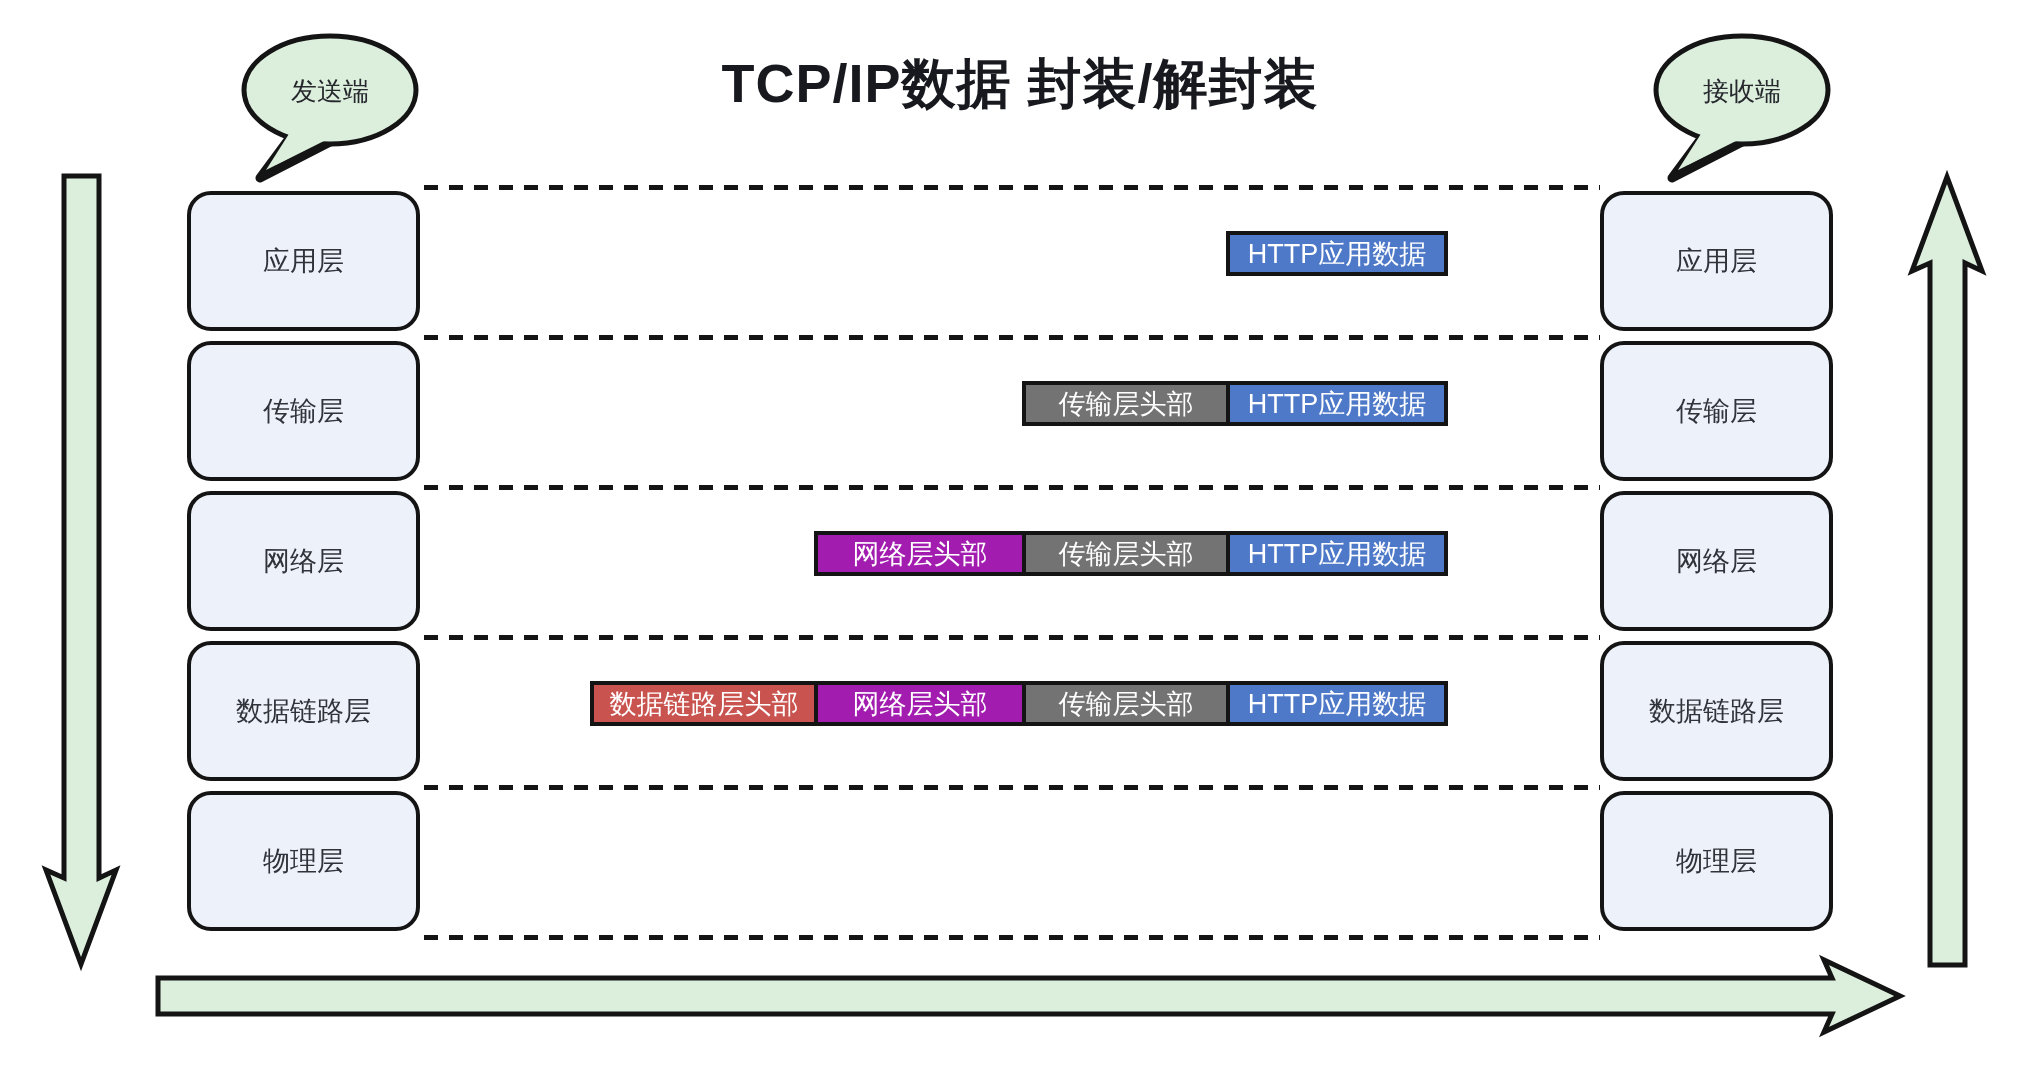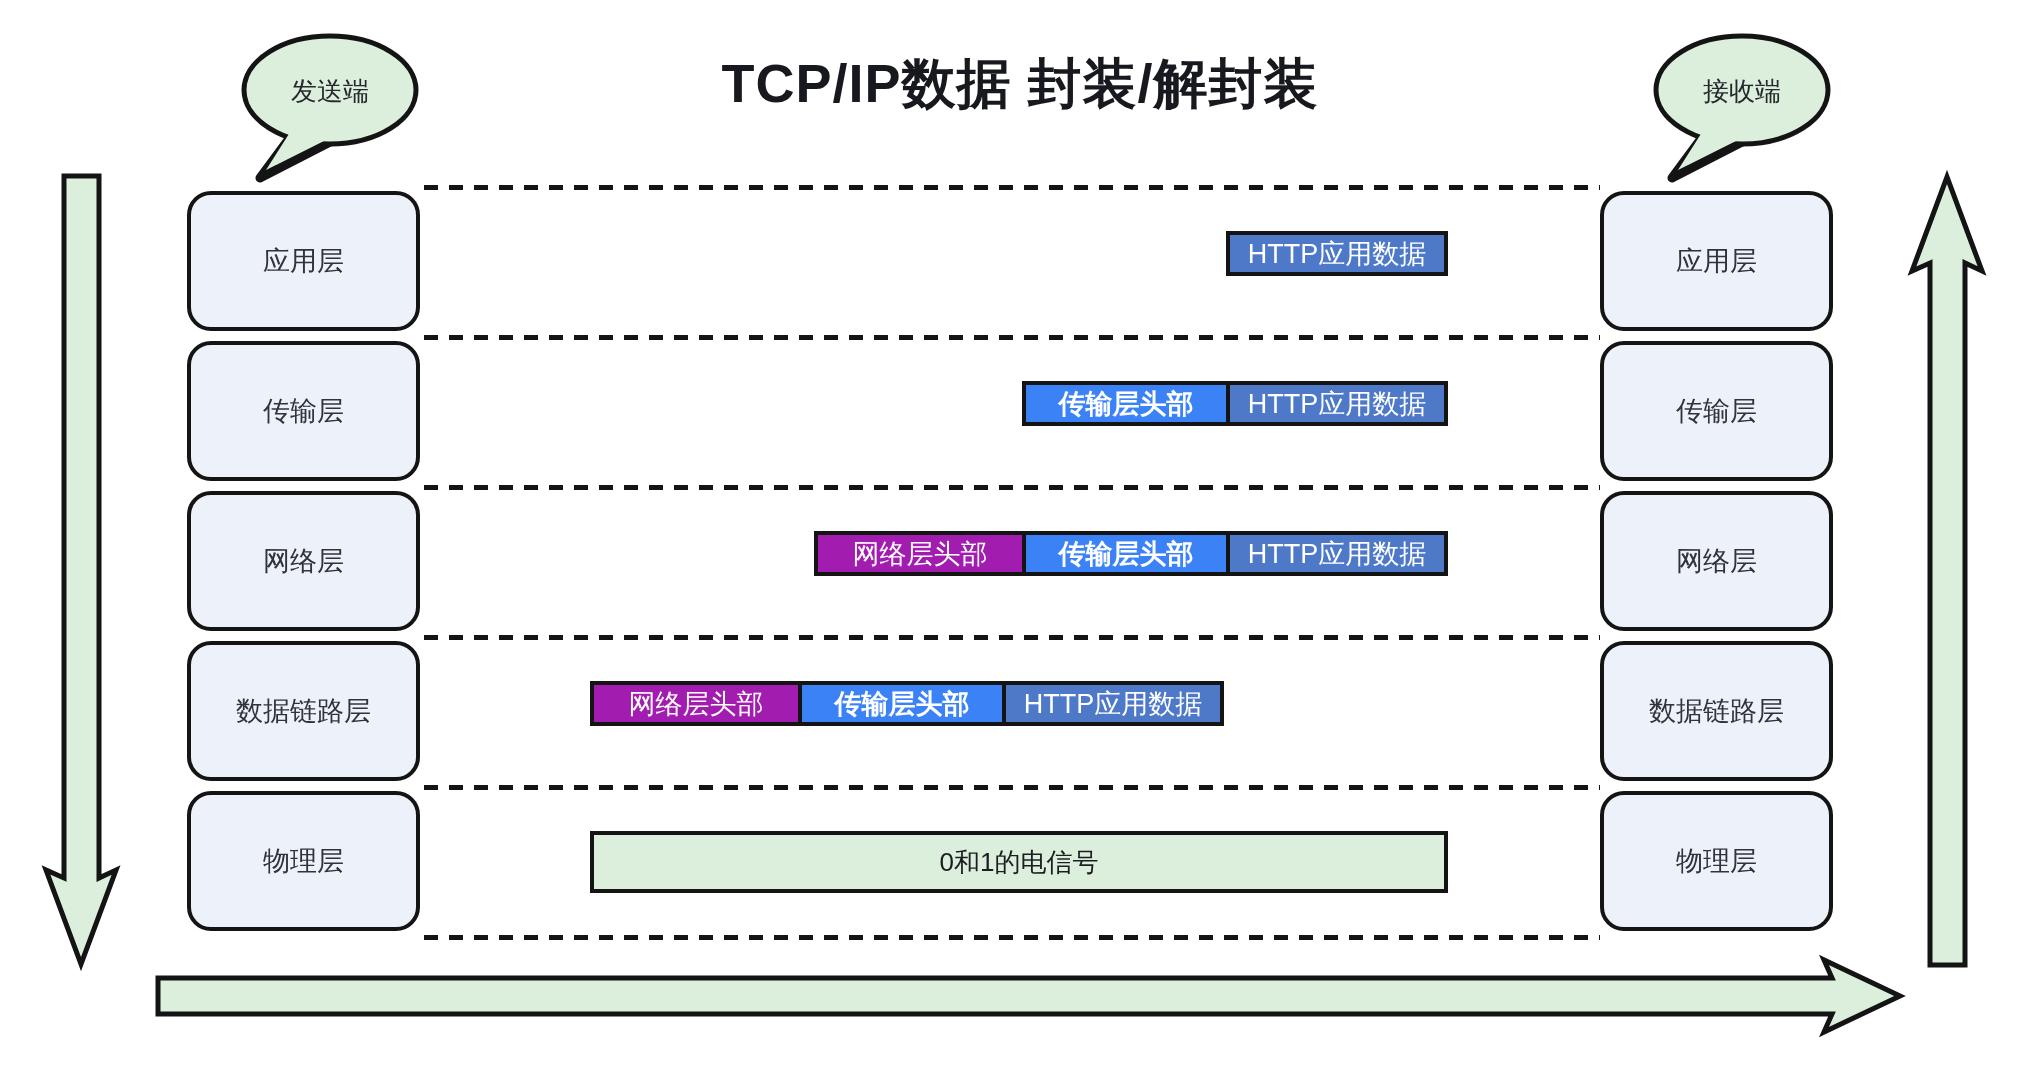--- a/index.html
+++ b/index.html
@@ -29,21 +29,21 @@
     background:repeating-linear-gradient(90deg,#141414 0 14px,transparent 14px 25px);
   }
   .seg-row { position:absolute; display:flex; }
   .seg {
     height:45px; border:4px solid #141414; margin-left:-4px;
     display:flex; align-items:center; justify-content:center;
     color:#ffffff; font-size:27px; white-space:nowrap;
   }
   .seg:first-child { margin-left:0; }
   .seg.http      { background:#4e79c8; width:222px; }
-  .seg.transport { background:#3b82f6; width:208px;font-weight:bold; }
+  .seg.transport { background:#737373; width:208px; }
   .seg.network   { background:#a21caf; width:212px; }
   .seg.datalink  { background:#c8534f; width:228px; }
   .physical-box {
     position:absolute; left:590px; top:831px; width:858px; height:62px;
     background:#dcefdd; border:4px solid #141414;
     display:flex; align-items:center; justify-content:center;
     font-size:26px; color:#1b1d20;
   }
 </style>
 </head>
@@ -107,20 +107,20 @@
     <div class="seg http">HTTP应用数据</div>
   </div>
 
   <div class="seg-row" style="left:814px; top:531px;">
     <div class="seg network">网络层头部</div>
     <div class="seg transport">传输层头部</div>
     <div class="seg http">HTTP应用数据</div>
   </div>
 
   <div class="seg-row" style="left:590px; top:681px;">
+    <div class="seg datalink">数据链路层头部</div>
     <div class="seg network">网络层头部</div>
     <div class="seg transport">传输层头部</div>
     <div class="seg http">HTTP应用数据</div>
   </div>
 
-  <div class="physical-box">0和1的电信号</div>
 
 </div>
 
 </body></html>

